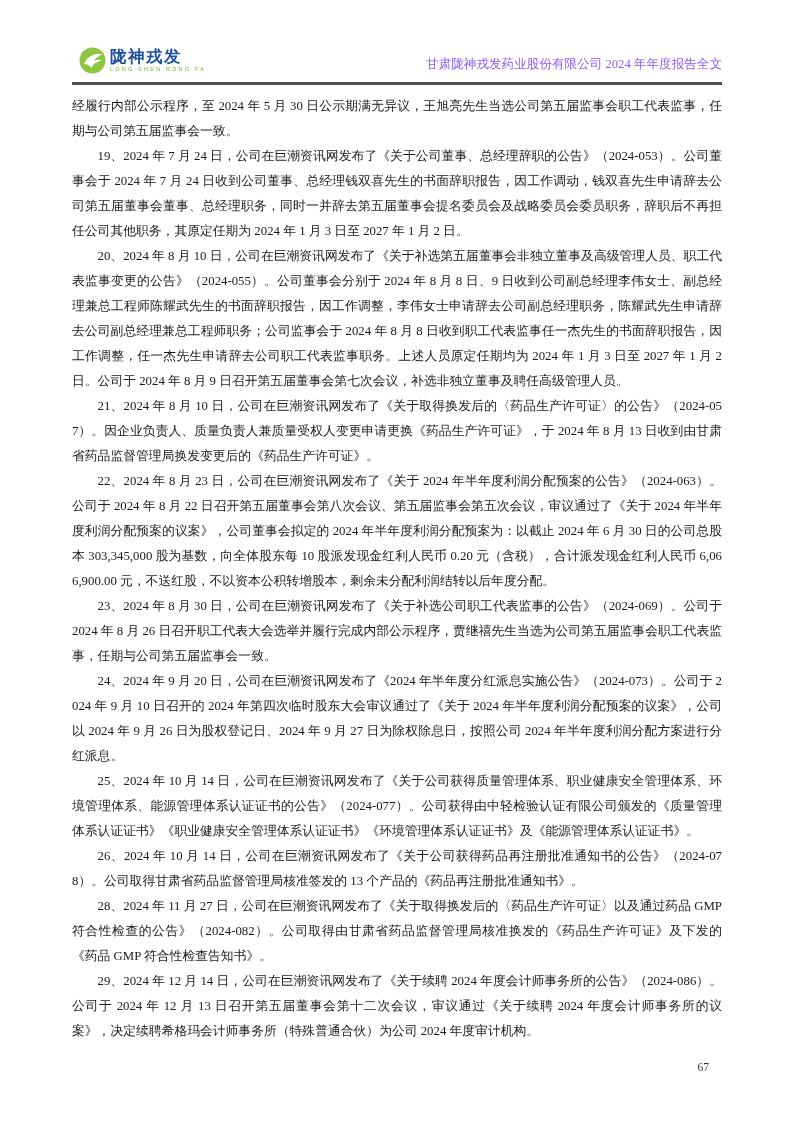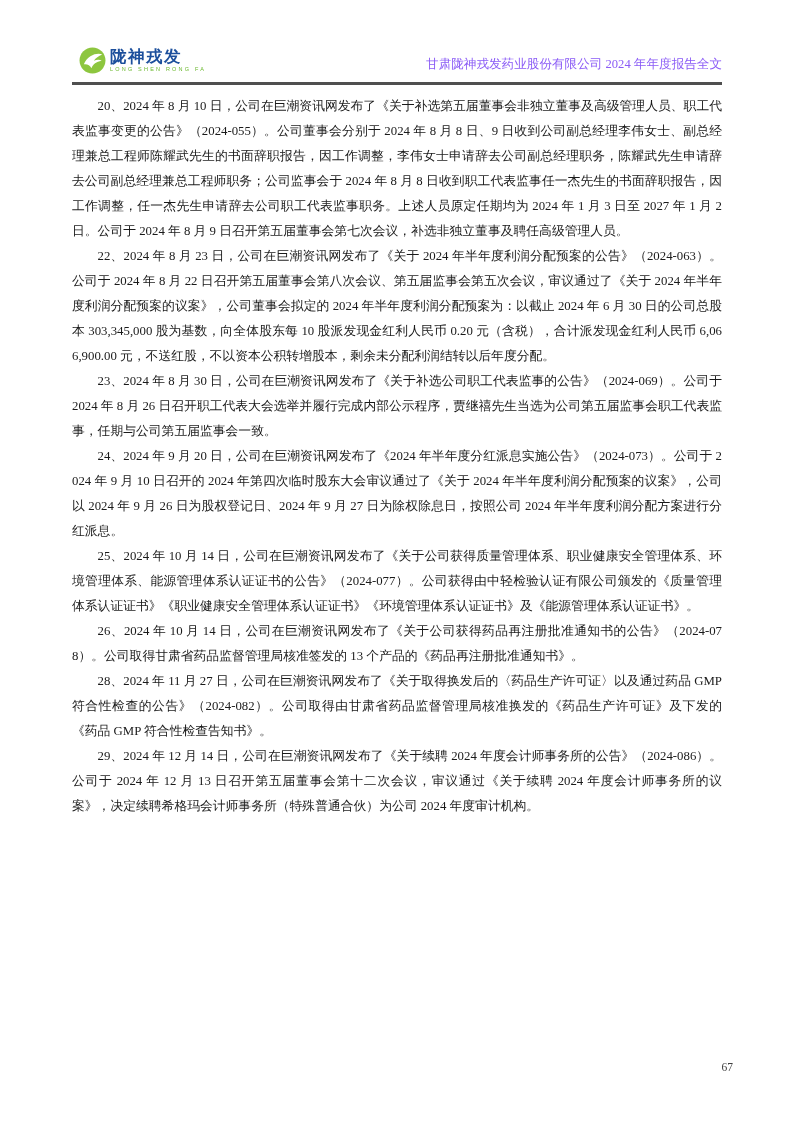--- a/index.html
+++ b/index.html
@@ -58,21 +58,21 @@
     line-height: 25px;
     text-align: justify;
     word-break: break-all;
   }
   .para { text-indent: 2em; }
   .para.noindent { text-indent: 0; }
   
   .page-number {
     position: absolute;
     top: 1061px;
-    right: 60px;
+    right: 84px;
     font-size: 11.5px;
     color: #3d3d3d;
   }
 </style>
 </head>
 <body>
 
 <div class="page">
 
   <div class="header">
@@ -85,21 +85,24 @@
         <span class="logo-cn">陇神戎发</span>
         <span class="logo-en">LONG SHEN RONG FA</span>
       </div>
     </div>
     <div class="header-title">甘肃陇神戎发药业股份有限公司 2024 年年度报告全文</div>
   </div>
 
   <div class="header-rule"></div>
 
   <div class="body-text">
+      <p class="para noindent">经履行内部公示程序，至 2024 年 5 月 30 日公示期满无异议，王旭亮先生当选公司第五届监事会职工代表监事，任期与公司第五届监事会一致。</p>
+      <p class="para">19、2024 年 7 月 24 日，公司在巨潮资讯网发布了《关于公司董事、总经理辞职的公告》（2024-053）。公司董事会于 2024 年 7 月 24 日收到公司董事、总经理钱双喜先生的书面辞职报告，因工作调动，钱双喜先生申请辞去公司第五届董事会董事、总经理职务，同时一并辞去第五届董事会提名委员会及战略委员会委员职务，辞职后不再担任公司其他职务，其原定任期为 2024 年 1 月 3 日至 2027 年 1 月 2 日。</p>
       <p class="para">20、2024 年 8 月 10 日，公司在巨潮资讯网发布了《关于补选第五届董事会非独立董事及高级管理人员、职工代表监事变更的公告》（2024-055）。公司董事会分别于 2024 年 8 月 8 日、9 日收到公司副总经理李伟女士、副总经理兼总工程师陈耀武先生的书面辞职报告，因工作调整，李伟女士申请辞去公司副总经理职务，陈耀武先生申请辞去公司副总经理兼总工程师职务；公司监事会于 2024 年 8 月 8 日收到职工代表监事任一杰先生的书面辞职报告，因工作调整，任一杰先生申请辞去公司职工代表监事职务。上述人员原定任期均为 2024 年 1 月 3 日至 2027 年 1 月 2 日。公司于 2024 年 8 月 9 日召开第五届董事会第七次会议，补选非独立董事及聘任高级管理人员。</p>
+      <p class="para">21、2024 年 8 月 10 日，公司在巨潮资讯网发布了《关于取得换发后的〈药品生产许可证〉的公告》（2024-057）。因企业负责人、质量负责人兼质量受权人变更申请更换《药品生产许可证》，于 2024 年 8 月 13 日收到由甘肃省药品监督管理局换发变更后的《药品生产许可证》。</p>
       <p class="para">22、2024 年 8 月 23 日，公司在巨潮资讯网发布了《关于 2024 年半年度利润分配预案的公告》（2024-063）。公司于 2024 年 8 月 22 日召开第五届董事会第八次会议、第五届监事会第五次会议，审议通过了《关于 2024 年半年度利润分配预案的议案》，公司董事会拟定的 2024 年半年度利润分配预案为：以截止 2024 年 6 月 30 日的公司总股本 303,345,000 股为基数，向全体股东每 10 股派发现金红利人民币 0.20 元（含税），合计派发现金红利人民币 6,066,900.00 元，不送红股，不以资本公积转增股本，剩余未分配利润结转以后年度分配。</p>
       <p class="para">23、2024 年 8 月 30 日，公司在巨潮资讯网发布了《关于补选公司职工代表监事的公告》（2024-069）。公司于 2024 年 8 月 26 日召开职工代表大会选举并履行完成内部公示程序，贾继禧先生当选为公司第五届监事会职工代表监事，任期与公司第五届监事会一致。</p>
       <p class="para">24、2024 年 9 月 20 日，公司在巨潮资讯网发布了《2024 年半年度分红派息实施公告》（2024-073）。公司于 2024 年 9 月 10 日召开的 2024 年第四次临时股东大会审议通过了《关于 2024 年半年度利润分配预案的议案》，公司以 2024 年 9 月 26 日为股权登记日、2024 年 9 月 27 日为除权除息日，按照公司 2024 年半年度利润分配方案进行分红派息。</p>
       <p class="para">25、2024 年 10 月 14 日，公司在巨潮资讯网发布了《关于公司获得质量管理体系、职业健康安全管理体系、环境管理体系、能源管理体系认证证书的公告》（2024-077）。公司获得由中轻检验认证有限公司颁发的《质量管理体系认证证书》《职业健康安全管理体系认证证书》《环境管理体系认证证书》及《能源管理体系认证证书》。</p>
       <p class="para">26、2024 年 10 月 14 日，公司在巨潮资讯网发布了《关于公司获得药品再注册批准通知书的公告》（2024-078）。公司取得甘肃省药品监督管理局核准签发的 13 个产品的《药品再注册批准通知书》。</p>
       <p class="para">28、2024 年 11 月 27 日，公司在巨潮资讯网发布了《关于取得换发后的〈药品生产许可证〉以及通过药品 GMP 符合性检查的公告》（2024-082）。公司取得由甘肃省药品监督管理局核准换发的《药品生产许可证》及下发的《药品 GMP 符合性检查告知书》。</p>
       <p class="para">29、2024 年 12 月 14 日，公司在巨潮资讯网发布了《关于续聘 2024 年度会计师事务所的公告》（2024-086）。公司于 2024 年 12 月 13 日召开第五届董事会第十二次会议，审议通过《关于续聘 2024 年度会计师事务所的议案》，决定续聘希格玛会计师事务所（特殊普通合伙）为公司 2024 年度审计机构。</p>
     </div>
 
   <div class="page-number">67</div>

